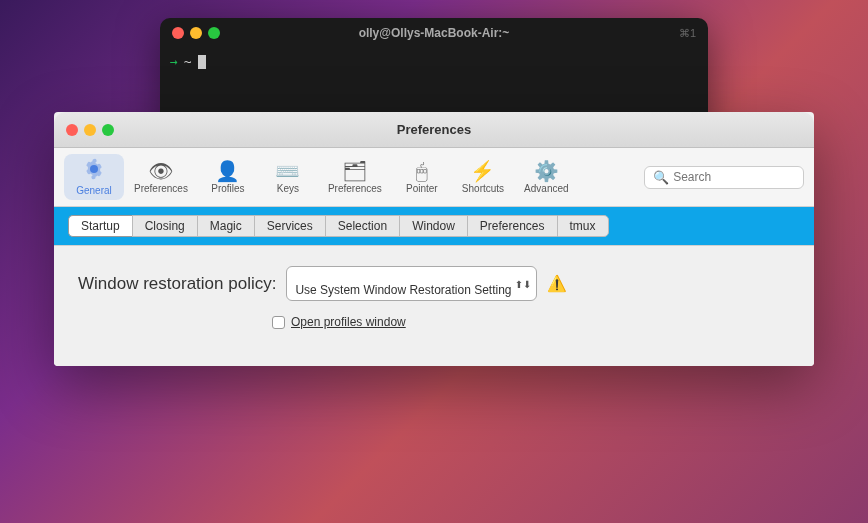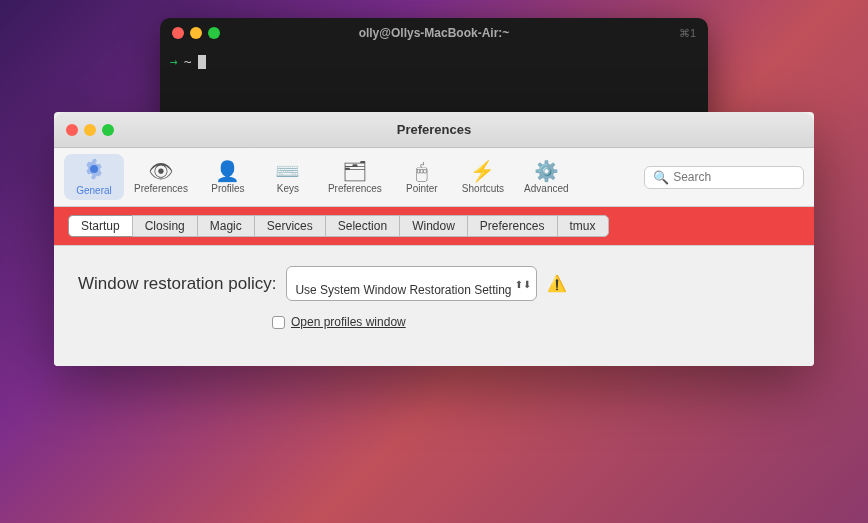--- a/index.html
+++ b/index.html
@@ -200,21 +200,21 @@
       font-size: 13px;
     }
 
     
     .subtabs {
       display: flex;
       align-items: center;
       padding: 8px 14px;
       gap: 2px;
       border-bottom: 1px solid #d0d0d0;
-      background: #ef4444;
+      background: #0ea5e9;
     }
 
     .subtab {
       padding: 3px 12px;
       border: 1px solid #bbb;
       border-radius: 5px;
       font-size: 12px;
       color: #333;
       cursor: pointer;
       background: #e8e8e8;

